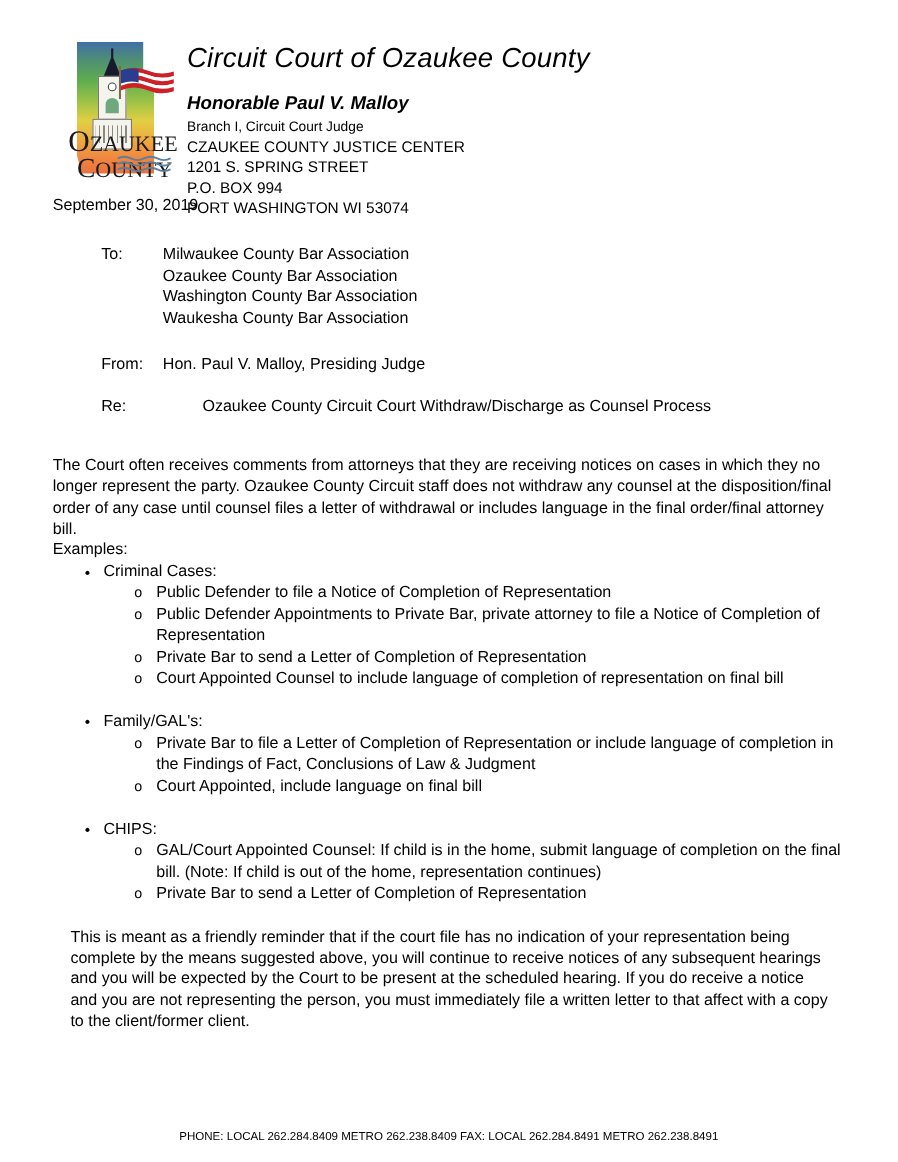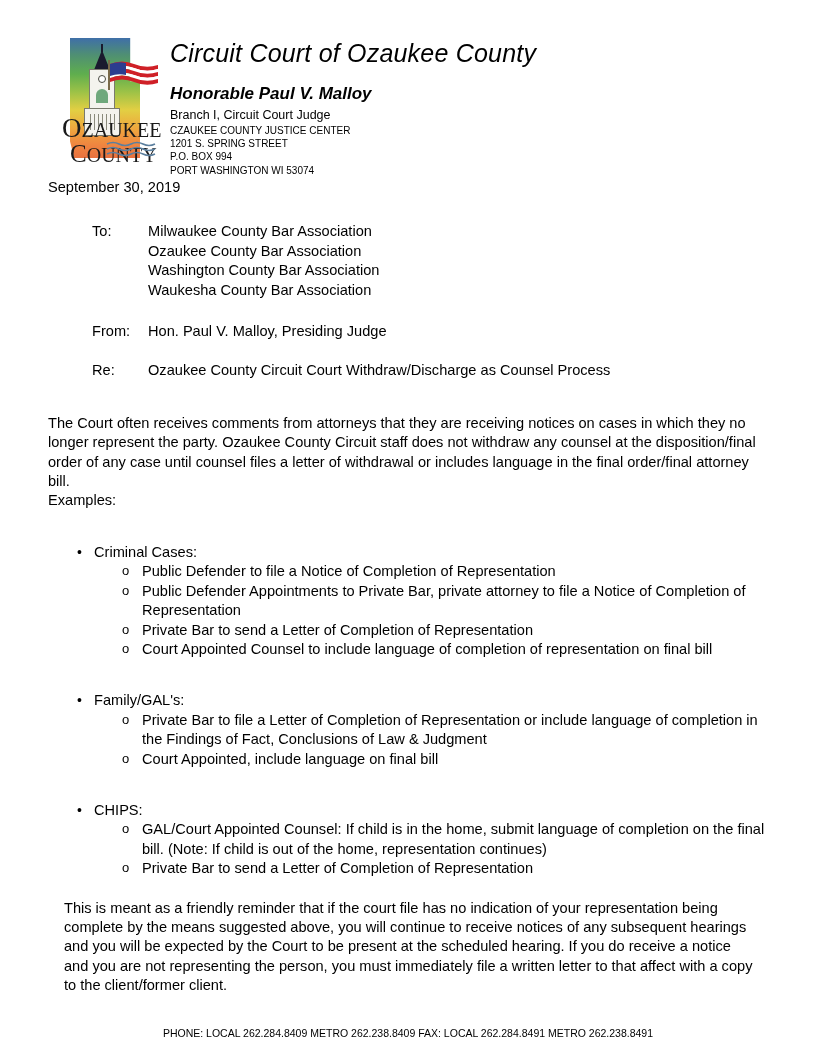--- a/index.html
+++ b/index.html
@@ -188,21 +188,21 @@
     font-weight: bold;
     margin-top: 16px;
     line-height: 1.15;
   }
   .branch-line {
     font-size: 12.5px;
     margin-top: 5px;
     line-height: 1.25;
   }
   .addr-line {
-    font-size: 10px;
+    font-size: 14px;
     line-height: 1.33;
   }
 
   
   .body {
     position: absolute;
     left: 48px;
     top: 178px;
     width: 722px;
     font-size: 14.6px;
@@ -217,21 +217,21 @@
     margin-left: 44px;
   }
   .memo-label {
     width: 56px;
     flex: 0 0 56px;
   }
   .memo-value { flex: 1 1 auto; }
   .memo-value div { line-height: 1.33; }
 
   .from-row { margin-top: 22px; }
-  .re-row { margin-top: 20px; }
+  .re-row { margin-top: 20px; gap: 36px; }
 
   .intro {
     margin-top: 33px;
     text-align: left;
   }
   .intro p { margin: 0; }
   .examples { margin-top: 0; }
 
   
   ul.lvl1 {
@@ -245,21 +245,21 @@
     margin-top: 0;
   }
   ul.lvl1 > li.group + li.group { margin-top: 20px; }
   ul.lvl1 > li.group > .b-dot {
     position: absolute;
     left: 29px;
     top: 0;
     font-size: 14px;
     line-height: 1.33;
   }
-  .group-title { line-height: 1.33; margin-top: 32px; }
+  .group-title { line-height: 1.33; }
 
   ul.lvl2 {
     list-style: none;
     margin: 0;
     padding: 0;
   }
   ul.lvl2 > li {
     position: relative;
     padding-left: 48px;
     line-height: 1.33;

